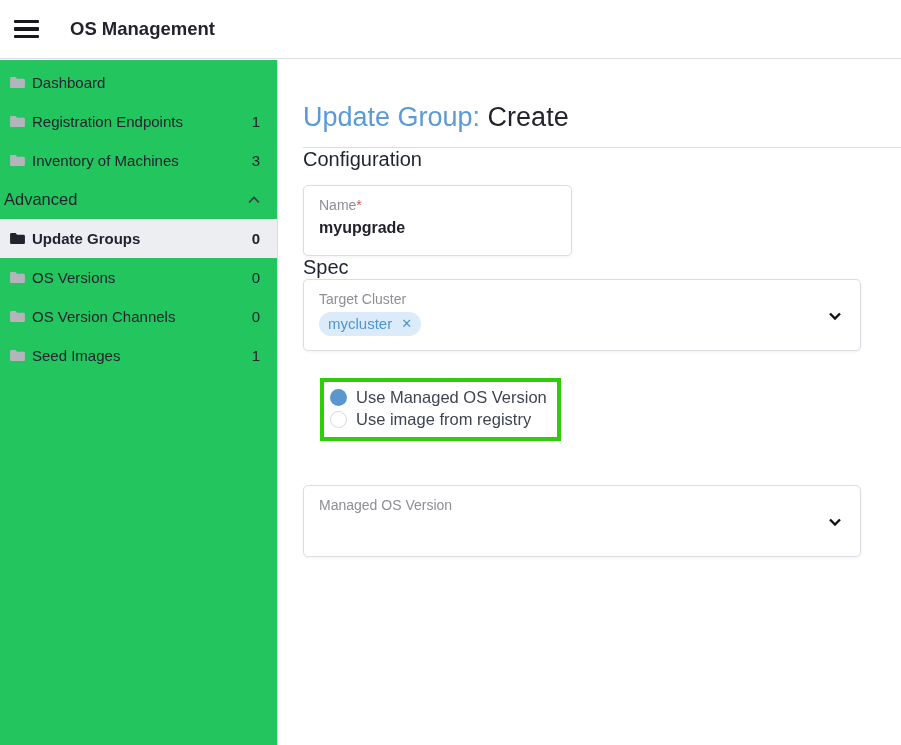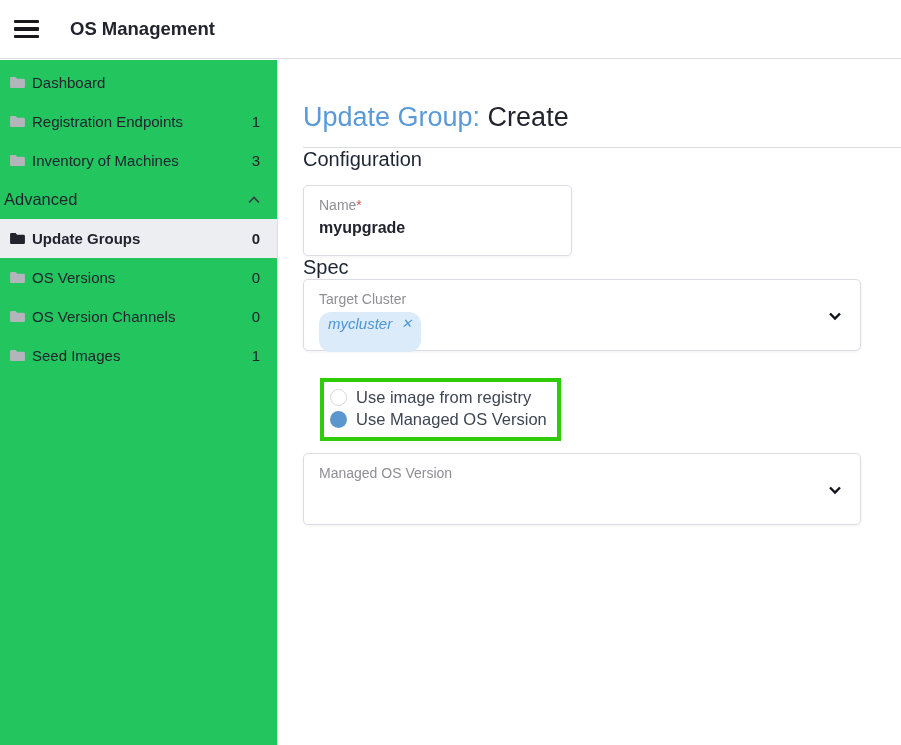--- a/index.html
+++ b/index.html
@@ -68,21 +68,21 @@
     width:558px; height:72px; position:relative;
     border:1px solid var(--border, #dcdce3); border-radius:5px;
     padding:11px 44px 0 15px; box-shadow:0 1px 3px rgba(40,40,60,0.06);
     background:#fff; cursor:pointer;
   }
   .select-box .chevron { position:absolute; right:17px; top:28px; display:flex; }
 
   .chip {
     display:inline-flex; align-items:center; gap:9px; margin-top:5px;
     background:var(--chip-bg, #dcebf9); color:var(--chip-text, #4e95d3);
-    font-size:15px; border-radius:12px; padding:3px 9px 20px;font-style:italic;
+    font-size:15px; border-radius:12px; padding:3px 9px 4px;
   }
   .chip .chip-x { font-size:13px; cursor:pointer; line-height:1; }
 
   .placeholder { font-size:17px; color:#b9bcc4; margin-top:4px; }
 
   .radio-annotation {
     display:inline-block; margin:27px 0 0 17px;
     border:4px solid var(--annotation-green, #2fcc0a);
     padding:3px 10px 5px 6px; background:transparent;
   }
@@ -210,30 +210,30 @@
       </span>
       <span class="chevron">
         <svg width="16" height="16" viewBox="0 0 16 16">
             <polyline points="3,5.5 8,10.5 13,5.5" fill="none" stroke="#10131a" stroke-width="2.4"></polyline>
           </svg>
       </span>
     </div>
 
     <div class="radio-annotation">
       <div class="radio-row">
+        <span class="radio on"></span>
+        <span class="radio-label">Use Managed OS Version</span>
+      </div>
+      <div class="radio-row">
         <span class="radio off"></span>
         <span class="radio-label">Use image from registry</span>
       </div>
-      <div class="radio-row">
-        <span class="radio on"></span>
-        <span class="radio-label">Use Managed OS Version</span>
-      </div>
-    </div>
-
-    <div class="select-box" style="margin-top:12px;">
+    </div>
+
+    <div class="select-box" style="margin-top:44px;">
       <div class="field-label">Managed OS Version</div>
       <span class="chevron">
         <svg width="16" height="16" viewBox="0 0 16 16">
             <polyline points="3,5.5 8,10.5 13,5.5" fill="none" stroke="#10131a" stroke-width="2.4"></polyline>
           </svg>
       </span>
     </div>
 
   </div>
 </div>

